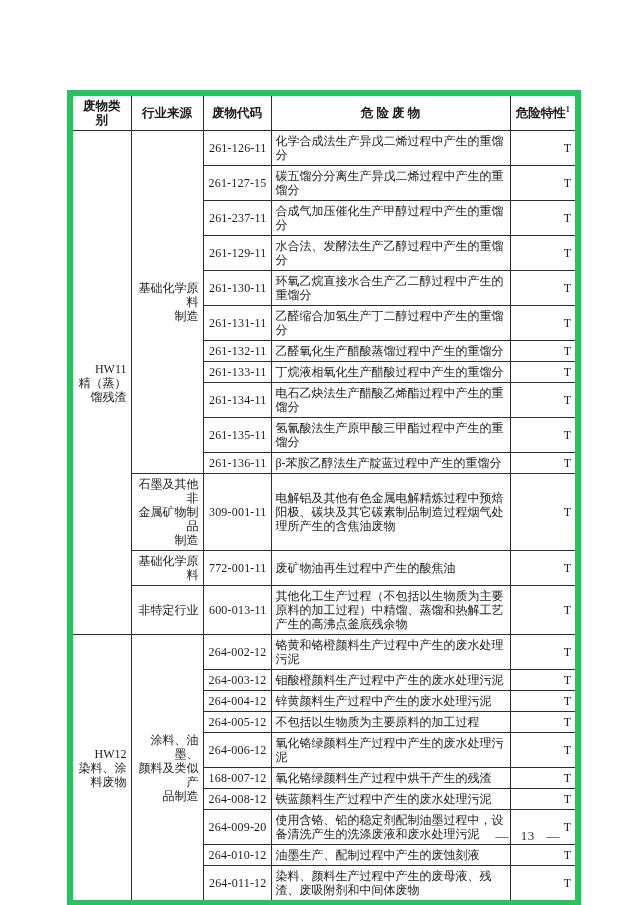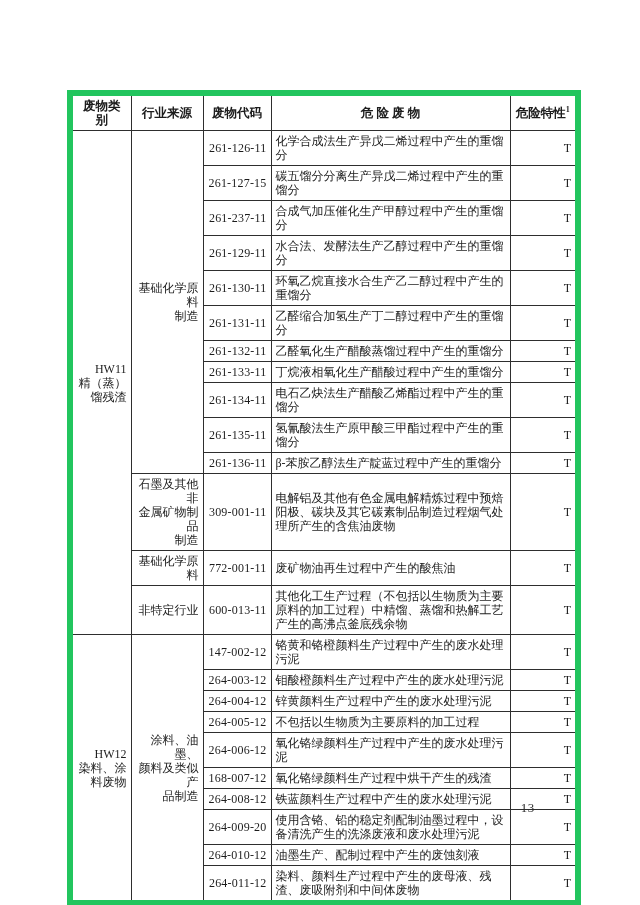--- a/index.html
+++ b/index.html
@@ -32,21 +32,21 @@
     height:22px;
     font-size:12.5px;
   }
   .cell-cat,.cell-ind,.cell-code,.cell-hz{text-align:right;}
   .cell-cat,.cell-ind{white-space:pre-line;}
   .cell-name{text-align:left;}
   .cell-code{font-family:"Liberation Serif","DejaVu Serif",serif;letter-spacing:0.2px;}
   sup.hdr-sup{font-size:8px;vertical-align:super;line-height:0;}
   .page-footer{
     position:absolute;
-    top:800px;right:80px;
+    top:828px;right:80px;
     font-size:13px;
     color:#2b2b2b;
     word-spacing:8px;
     letter-spacing:0.5px;
   }
 </style>
 </head>
 <body>
 
 <table class="doc-table">
@@ -147,21 +147,21 @@
       <td class="cell-name">其他化工生产过程（不包括以生物质为主要原料的加工过程）中精馏、蒸馏和热解工艺产生的高沸点釜底残余物</td>
       <td class="cell-hz">T</td>
     </tr>
     <tr>
       <td class="cell-cat" rowspan="10">HW12
 染料、涂
 料废物</td>
       <td class="cell-ind" rowspan="10">涂料、油墨、
 颜料及类似产
 品制造</td>
-      <td class="cell-code">147-002-12</td>
+      <td class="cell-code">264-002-12</td>
       <td class="cell-name">铬黄和铬橙颜料生产过程中产生的废水处理污泥</td>
       <td class="cell-hz">T</td>
     </tr>
     <tr>
       <td class="cell-code">264-003-12</td>
       <td class="cell-name">钼酸橙颜料生产过程中产生的废水处理污泥</td>
       <td class="cell-hz">T</td>
     </tr>
     <tr>
       <td class="cell-code">264-004-12</td>

